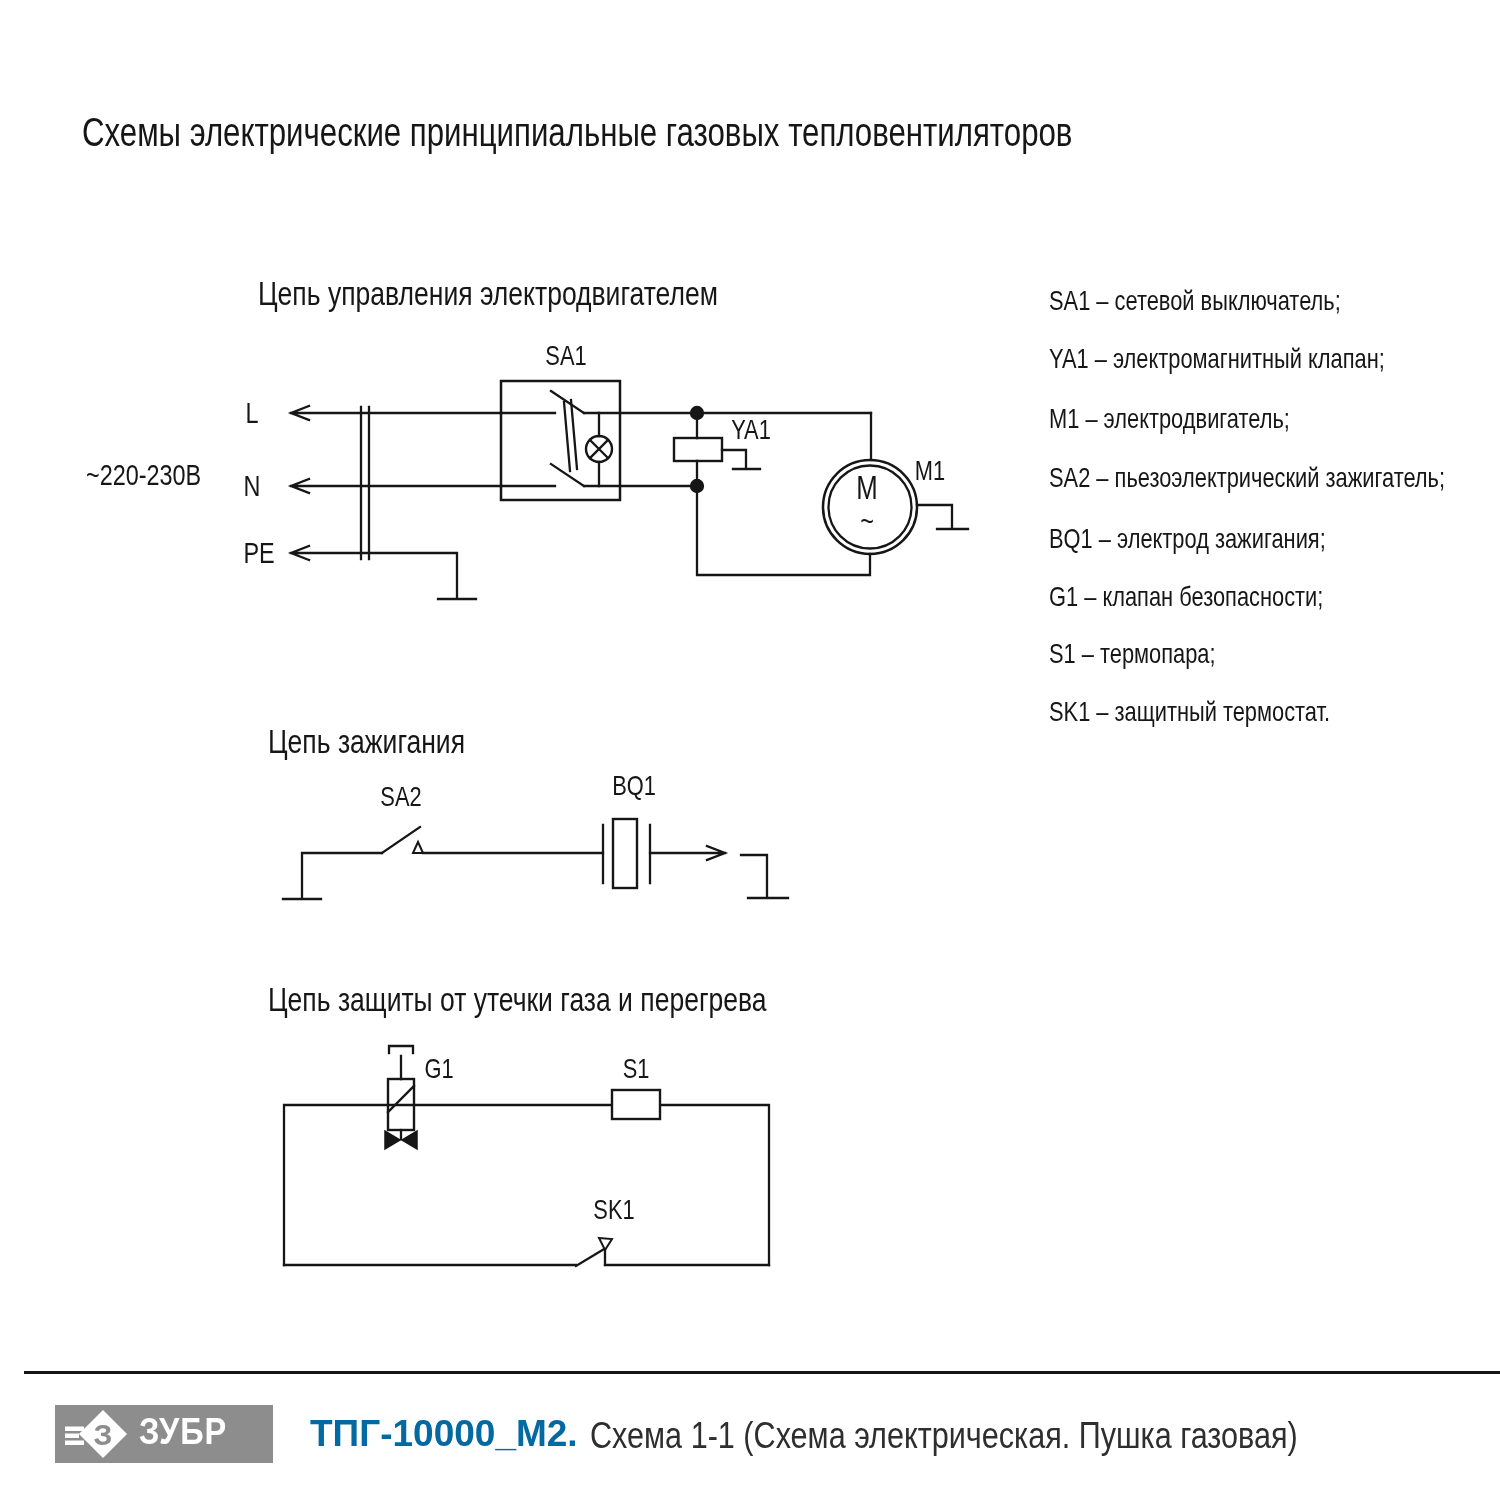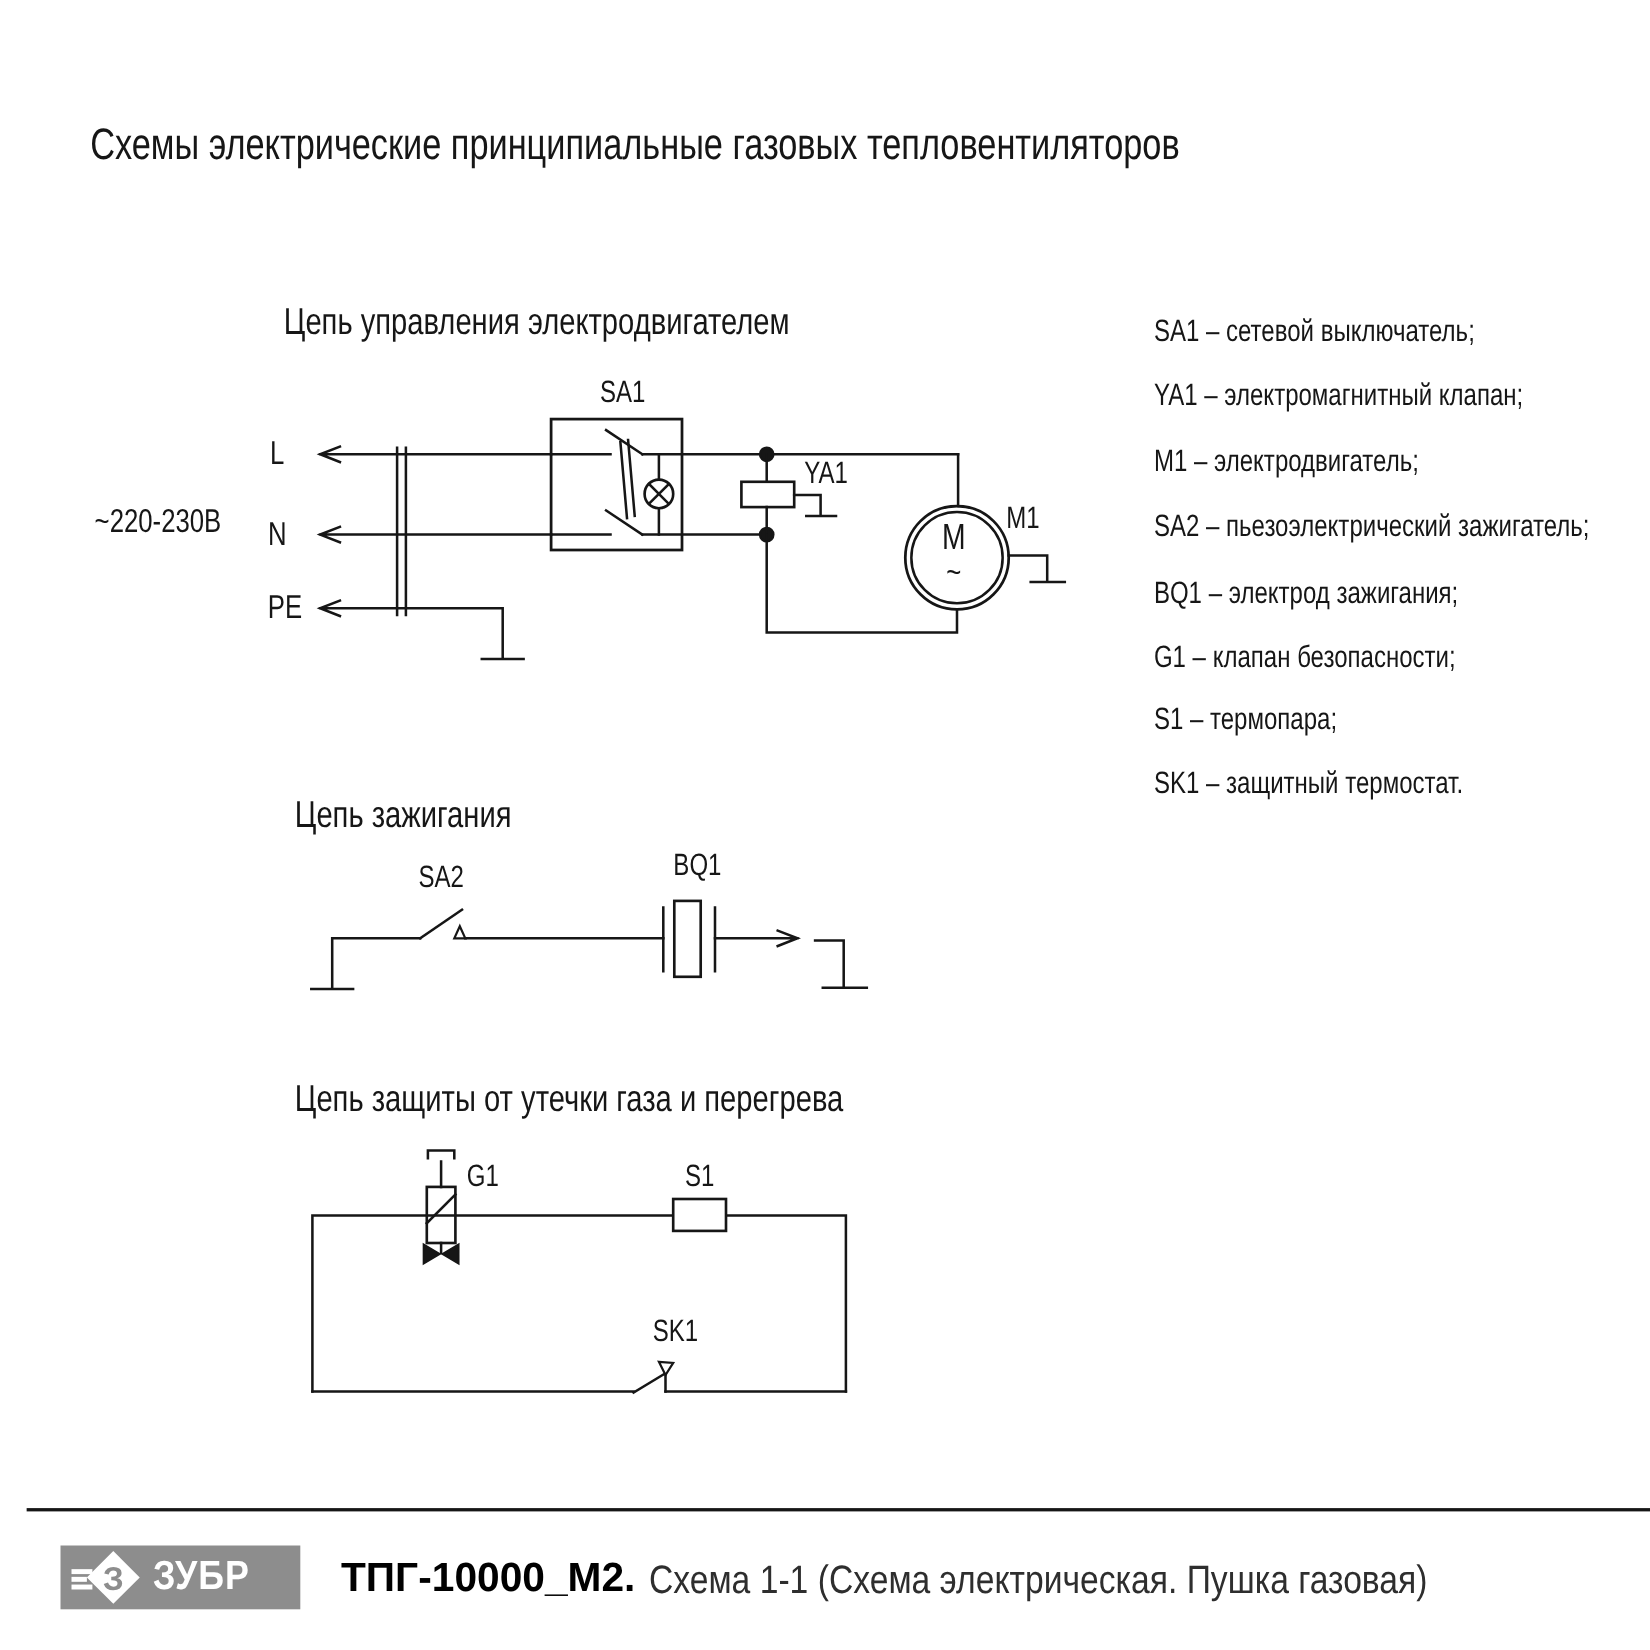--- a/index.html
+++ b/index.html
@@ -17,21 +17,21 @@
   .f-ctitle { font-size:34px; }
   .f-ref    { font-size:28px; }
   .f-line   { font-size:30px; }
   .f-leg    { font-size:28px; }
   .rule { position:absolute; left:0; top:1371px; width:1500px; height:3px; background:#161616; }
   .logo { position:absolute; left:31px; top:1405px; width:218px; height:58px; background:#8d8d8d; }
   .logo-brand { position:absolute; left:84px; top:29px; transform:translateY(-54%) scaleX(0.88);
                 transform-origin:left center; color:#ffffff; font-weight:700; font-size:37px;
                 letter-spacing:1px; }
   .model   { position:absolute; left:286px; top:1434px; transform:translateY(-50%);
-             font-weight:700; font-size:37px; color:#000000; white-space:nowrap; }
+             font-weight:700; font-size:37px; color:#0369a1; white-space:nowrap; }
   .caption { position:absolute; left:566px; top:1436px; transform-origin:left center;
              transform:translateY(-50%) scaleX(0.85); font-weight:400; font-size:36px;
              color:#2e2e2e; white-space:nowrap; }
 </style>
 </head>
 <body>
 
 <div class="page">
 
   <svg class="wires" width="1500" height="1500" viewBox="0 0 1500 1500" fill="none" stroke="#161616" stroke-width="2.3" stroke-linecap="square">

